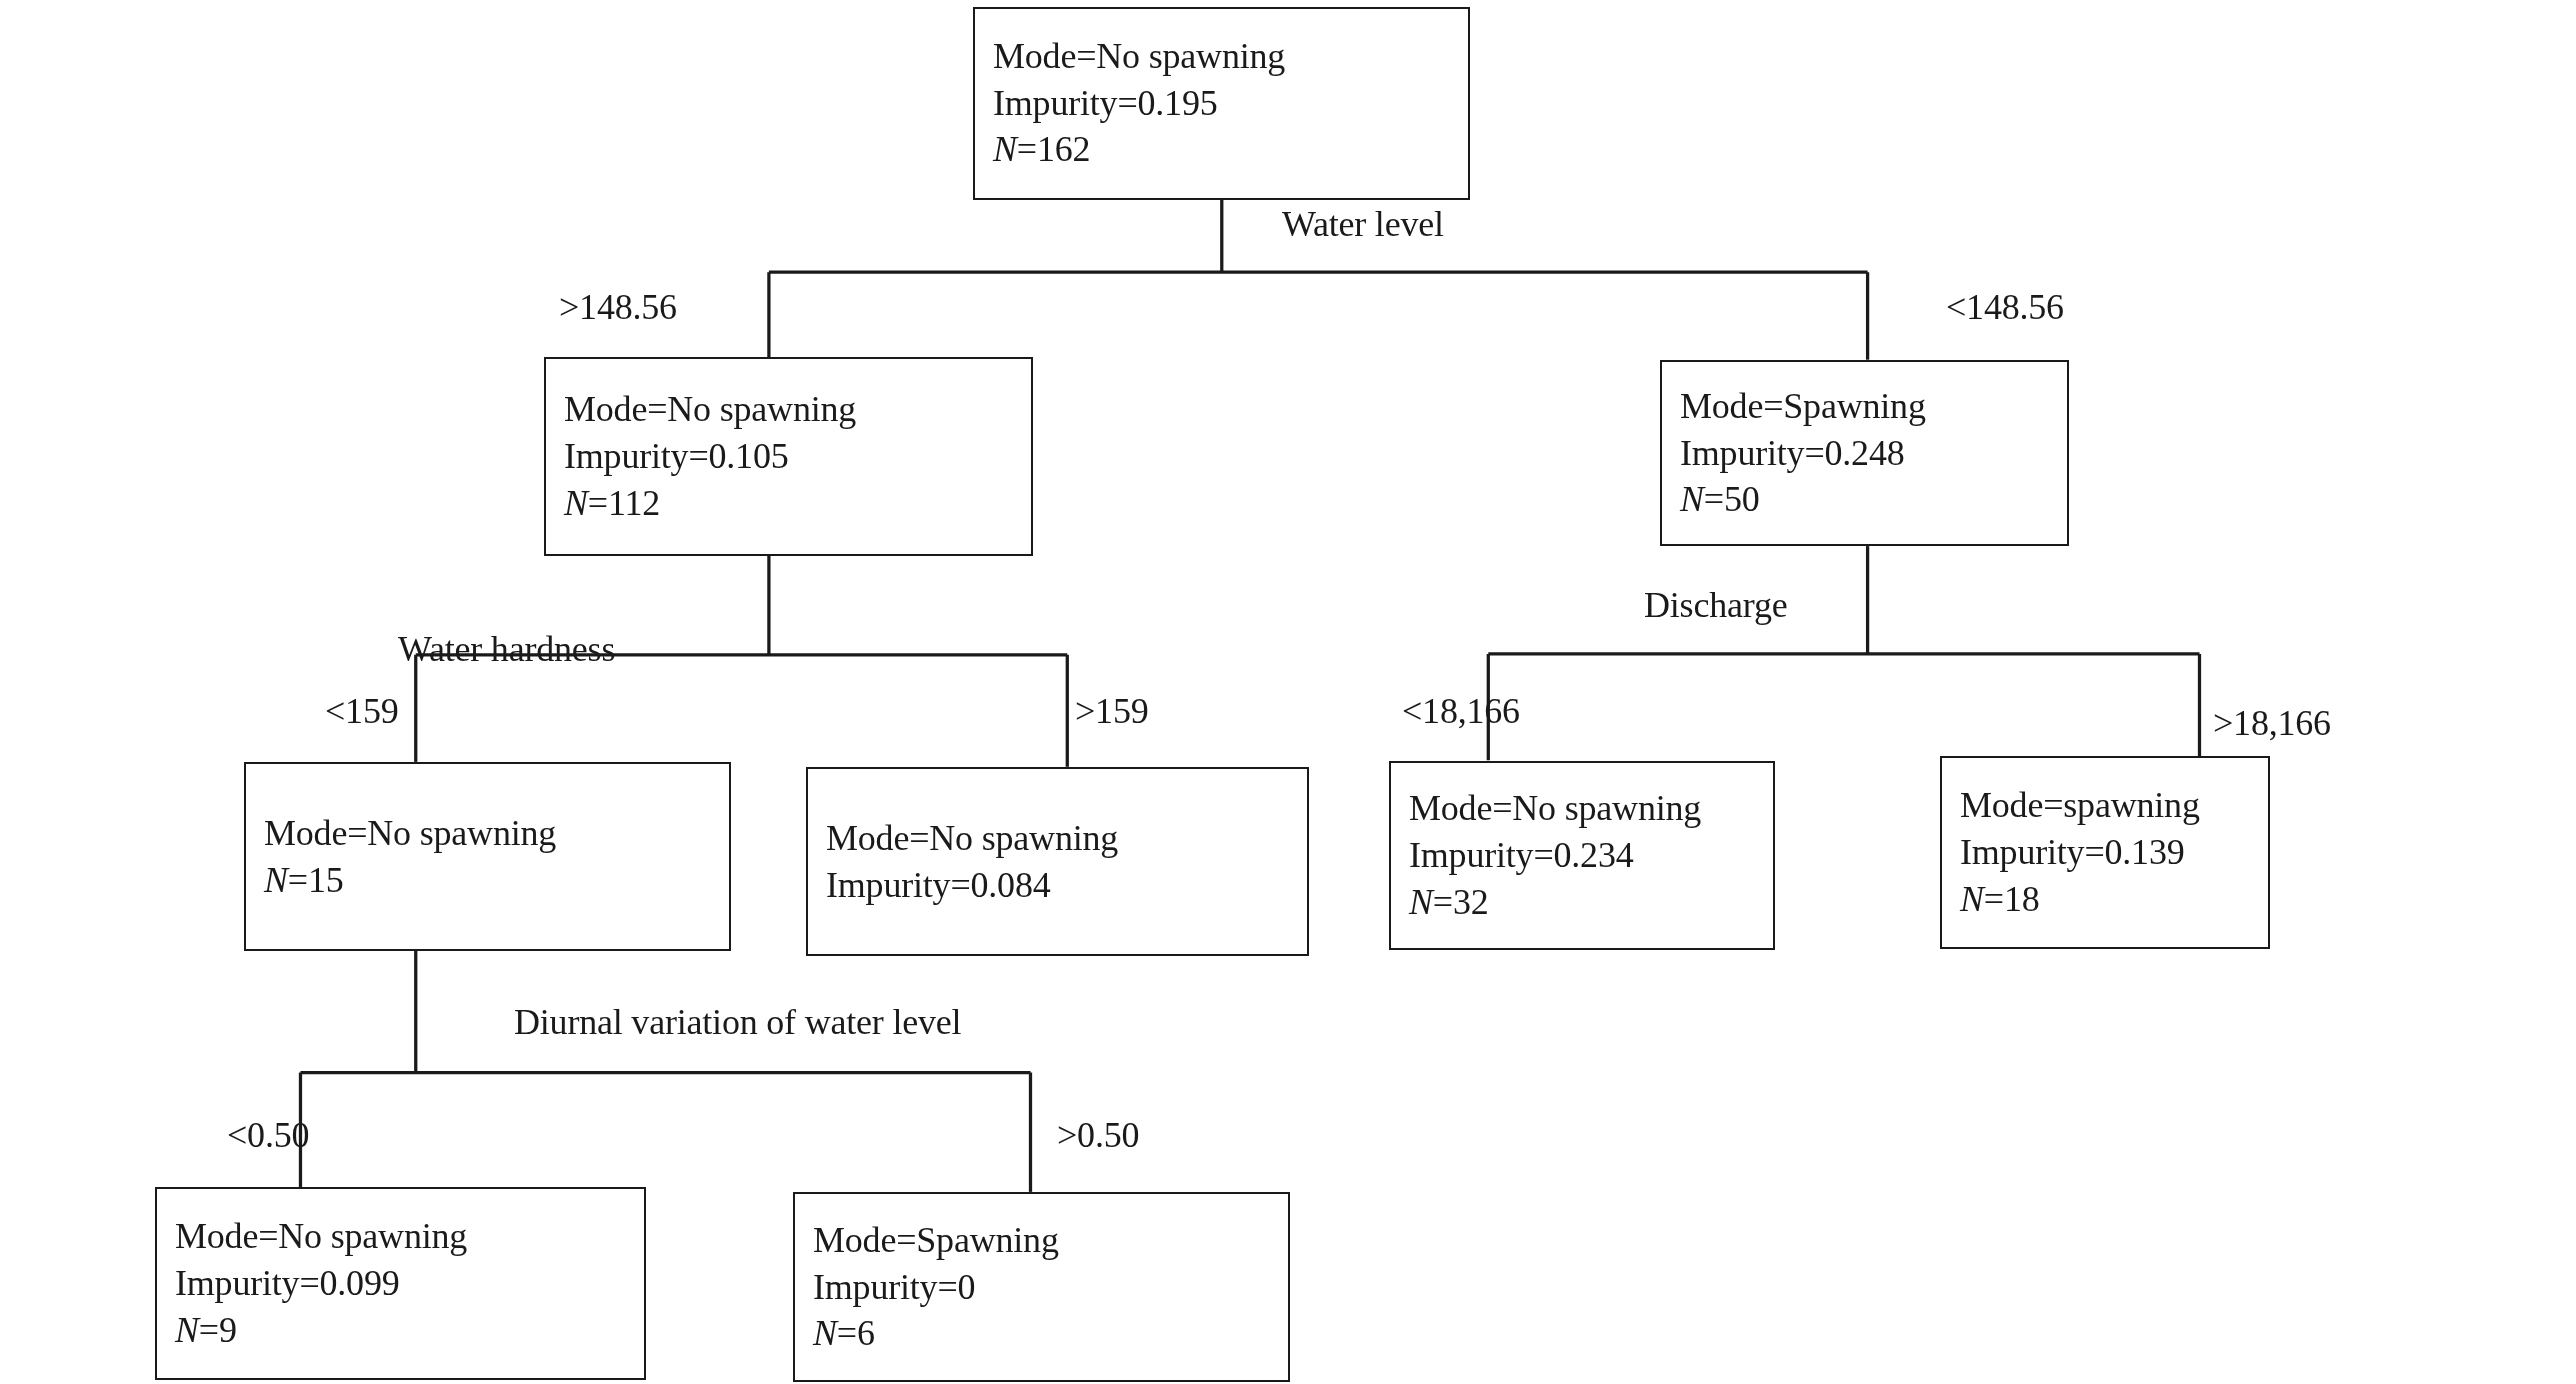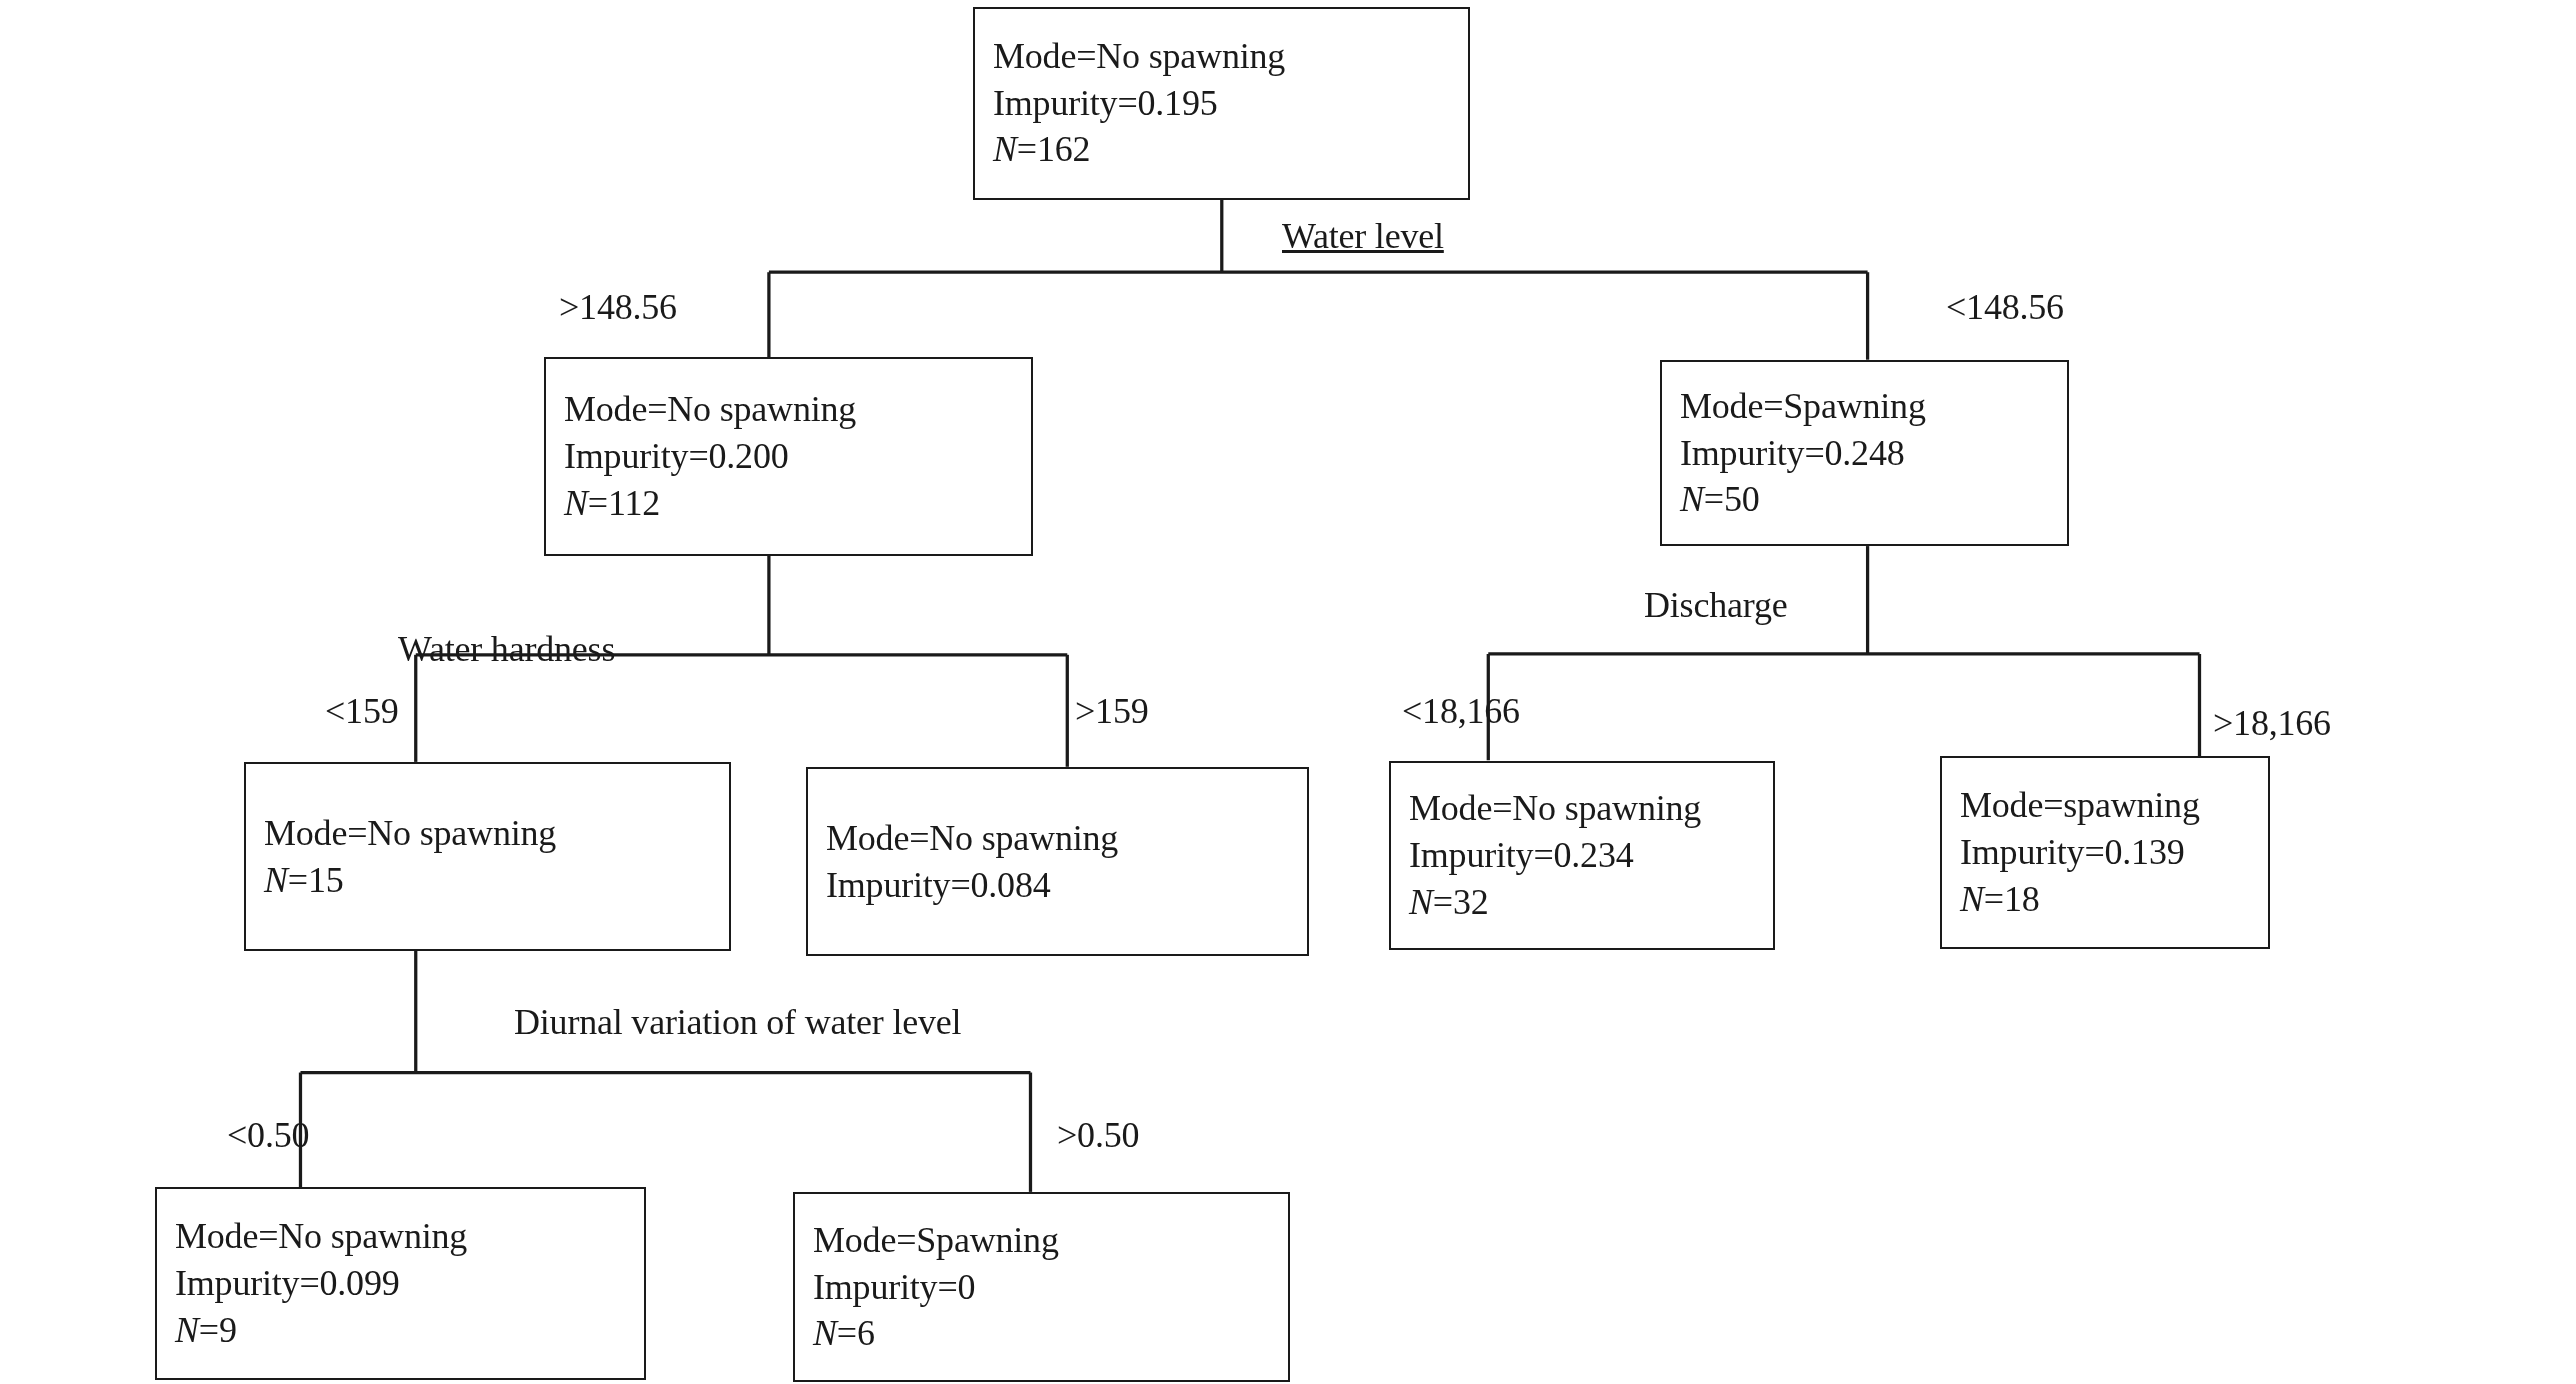--- a/index.html
+++ b/index.html
@@ -82,21 +82,21 @@
       <polyline points="1260,1312 1260,1458" fill="none" stroke="#1a1a1a" stroke-width="4"></polyline>
     </svg>
   <div id="nodes-layer">
       <div class="node" style="left: 973px; top: 6.5px; width: 497px; height: 193px;">
         <div class="line">Mode=No spawning</div>
         <div class="line">Impurity=0.195</div>
         <div class="line"><span class="nvar">N</span><span>=162</span></div>
       </div>
       <div class="node" style="left: 544px; top: 357px; width: 489px; height: 199px;">
         <div class="line">Mode=No spawning</div>
-        <div class="line">Impurity=0.200</div>
+        <div class="line">Impurity=0.105</div>
         <div class="line"><span class="nvar">N</span><span>=112</span></div>
       </div>
       <div class="node" style="left: 1660px; top: 360px; width: 409px; height: 186px;">
         <div class="line">Mode=Spawning</div>
         <div class="line">Impurity=0.248</div>
         <div class="line"><span class="nvar">N</span><span>=50</span></div>
       </div>
       <div class="node" style="left: 244px; top: 762px; width: 487px; height: 189px;">
         <div class="line">Mode=No spawning</div>
         <div class="line"><span class="nvar">N</span><span>=15</span></div>
@@ -120,21 +120,21 @@
         <div class="line">Impurity=0.099</div>
         <div class="line"><span class="nvar">N</span><span>=9</span></div>
       </div>
       <div class="node" style="left: 793px; top: 1192px; width: 497px; height: 190px;">
         <div class="line">Mode=Spawning</div>
         <div class="line">Impurity=0</div>
         <div class="line"><span class="nvar">N</span><span>=6</span></div>
       </div>
     </div>
   <div id="splits-layer">
-      <div class="split-label" style="left: 1282px; top: 218px; text-decoration: underline;">Water level</div>
+      <div class="split-label" style="left: 1282px; top: 206px;">Water level</div>
       <div class="split-label" style="left: 398px; top: 587px; margin-top: 44px;">Water  hardness</div>
       <div class="split-label" style="left: 1644px; top: 587px;">Discharge</div>
       <div class="split-label" style="left: 504px; top: 1004px; margin-left: 10px;">Diurnal variation of water level</div>
     </div>
   <div id="branches-layer">
       <div class="branch-label" style="left: 559px; top: 289px;">&gt;148.56</div>
       <div class="branch-label" style="left: 1946px; top: 289px;">&lt;148.56</div>
       <div class="branch-label" style="left: 325px; top: 693px;">&lt;159</div>
       <div class="branch-label" style="left: 1075px; top: 693px;">&gt;159</div>
       <div class="branch-label" style="left: 1402px; top: 693px;">&lt;18,166</div>

